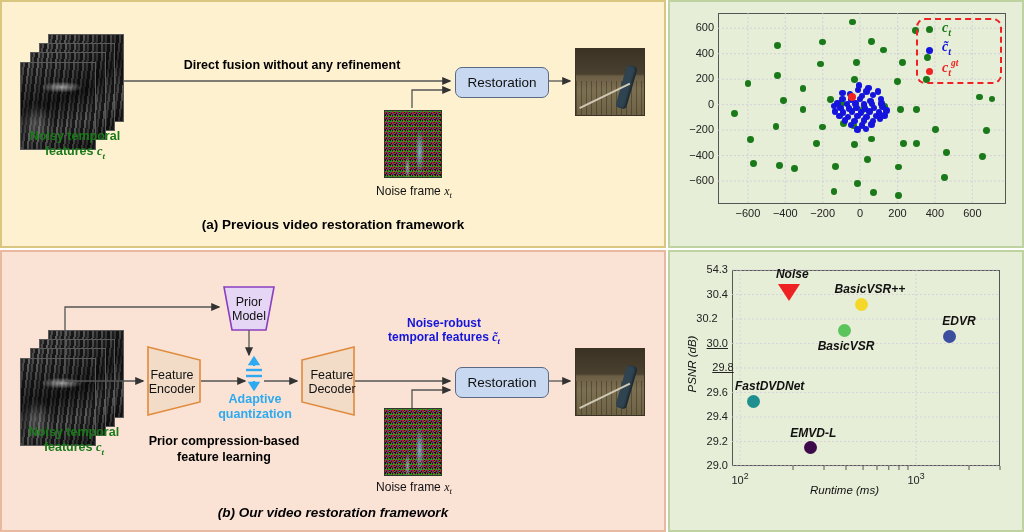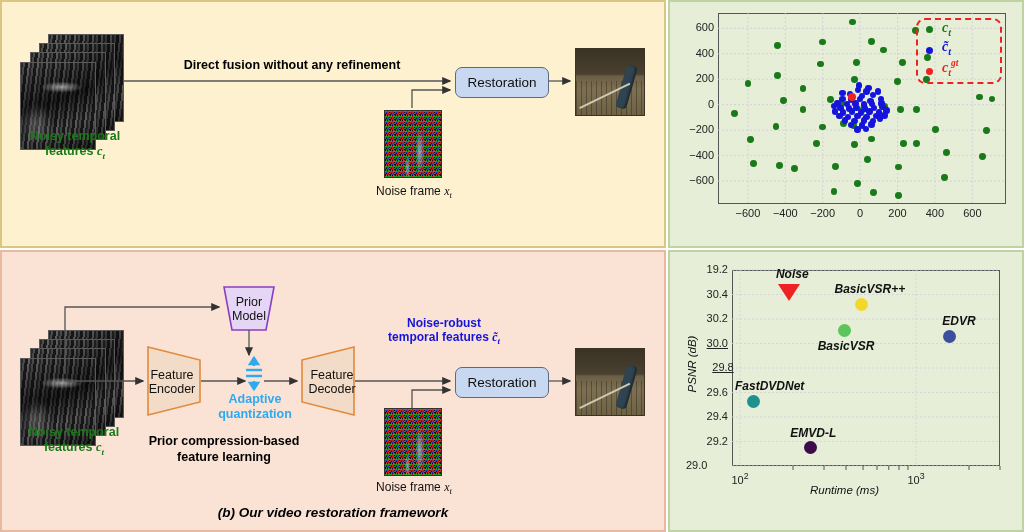--- a/index.html
+++ b/index.html
@@ -123,20 +123,21 @@
       <defs>
         <marker id="ah" markerWidth="7" markerHeight="7" refX="6" refY="3.1" orient="auto">
           <path d="M0,0 L7,3.1 L0,6.2 z" fill="#333"></path>
         </marker>
       </defs>
       <path d="M122,79 L448,79" stroke="#555" stroke-width="1.3" fill="none" marker-end="url(#ah)"></path>
       <path d="M410,106 L410,88 L448,88" stroke="#555" stroke-width="1.3" fill="none" marker-end="url(#ah)"></path>
       <path d="M547,79 L568,79" stroke="#555" stroke-width="1.3" fill="none" marker-end="url(#ah)"></path>
     </svg>
 
+    <div class="caption" style="top:215px;">(a) Previous video restoration framework</div>
   </div>
 
   <div class="panel" id="panel-b">
 
     <div class="stack" style="left:18px;top:78px;width:110px;height:120px;">
       <div class="fr" style="left:28px;top:0;"></div>
       <div class="fr" style="left:19px;top:9px;"></div>
       <div class="fr" style="left:10px;top:18px;"></div>
       <div class="fr" style="left:0px;top:28px;"></div>
     </div>
@@ -396,29 +397,29 @@
           <line x1="154.01750577281487" x2="154.01750577281487" y1="214" y2="218" stroke="#555" stroke-width="1"></line>
           <line x1="176.0045362667368" x2="176.0045362667368" y1="214" y2="218" stroke="#555" stroke-width="1"></line>
           <line x1="193.0590020714835" x2="193.0590020714835" y1="214" y2="218" stroke="#555" stroke-width="1"></line>
           <line x1="206.99351524696092" x2="206.99351524696092" y1="214" y2="218" stroke="#555" stroke-width="1"></line>
           <line x1="218.77497826665893" x2="218.77497826665893" y1="214" y2="218" stroke="#555" stroke-width="1"></line>
           <line x1="228.98054574088295" x2="228.98054574088295" y1="214" y2="218" stroke="#555" stroke-width="1"></line>
           <line x1="237.98249422718513" x2="237.98249422718513" y1="214" y2="218" stroke="#555" stroke-width="1"></line>
           <line x1="299.0110210197758" x2="299.0110210197758" y1="214" y2="218" stroke="#555" stroke-width="1"></line>
           <line x1="330" x2="330" y1="214" y2="218" stroke="#555" stroke-width="1"></line>
         </svg>
-        <div class="tick" style="left: 16px; top: 207px; width: 42px; text-align: left;">29.0</div>
+        <div class="tick" style="left: 16px; top: 207px; width: 42px; text-align: right;">29.0</div>
         <div class="tick" style="left: 16px; top: 182.5px; width: 42px; text-align: right;">29.2</div>
         <div class="tick" style="left: 16px; top: 158px; width: 42px; text-align: right;">29.4</div>
         <div class="tick" style="left: 16px; top: 133.5px; width: 42px; text-align: right;">29.6</div>
         <div class="tick" style="left: 32px; top: 109px; width: 42px; text-align: center; text-decoration: underline;">29.8</div>
         <div class="tick" style="left: 16px; top: 84.5px; width: 42px; text-align: right; text-decoration: underline;">30.0</div>
-        <div class="tick" style="left: 16px; top: 60px; width: 42px; text-align: right;">30.2</div>
+        <div class="tick" style="left: 16px; top: 60px; width: 42px; text-align: center;">30.2</div>
         <div class="tick" style="left: 16px; top: 35.5px; width: 42px; text-align: right;">30.4</div>
-        <div class="tick" style="left: 16px; top: 11px; width: 42px; text-align: right;">19.2</div>
+        <div class="tick" style="left: 16px; top: 11px; width: 42px; text-align: right;">54.3</div>
         <div class="tick" style="left: 54.0525px; top: 219px; width: 32px; text-align: center;">10<sup style="font-size:.8em">2</sup></div>
         <div class="tick" style="left: 230.035px; top: 219px; width: 32px; text-align: center;">10<sup style="font-size:.8em">3</sup></div>
         <div style="position: absolute; width: 0px; height: 0px; border-left: 11px solid transparent; border-right: 11px solid transparent; border-top: 17px solid rgb(238, 34, 34); left: 108.108px; top: 32.275px;"></div>
         <div class="ptlabel" style="font-weight: bold; left: 105.908px; top: 15.275px;">Noise</div>
         <div class="dot" style="background: rgb(245, 215, 42); width: 13px; height: 13px; left: 185.015px; top: 45.8px;"></div>
         <div class="ptlabel" style="left: 164.515px; top: 30.3px;">BasicVSR++</div>
         <div class="dot" style="background: rgb(92, 196, 92); width: 13px; height: 13px; left: 167.57px; top: 71.525px;"></div>
         <div class="ptlabel" style="left: 147.67px; top: 87.025px;">BasicVSR</div>
         <div class="dot" style="background: rgb(59, 79, 158); width: 13px; height: 13px; left: 273.03px; top: 77.65px;"></div>
         <div class="ptlabel" style="left: 272.33px; top: 62.15px;">EDVR</div>

